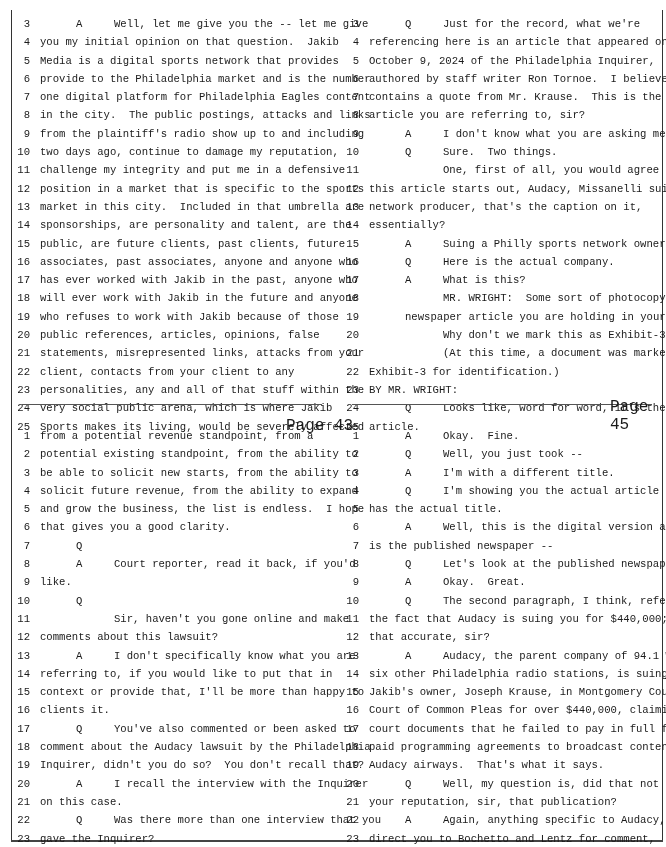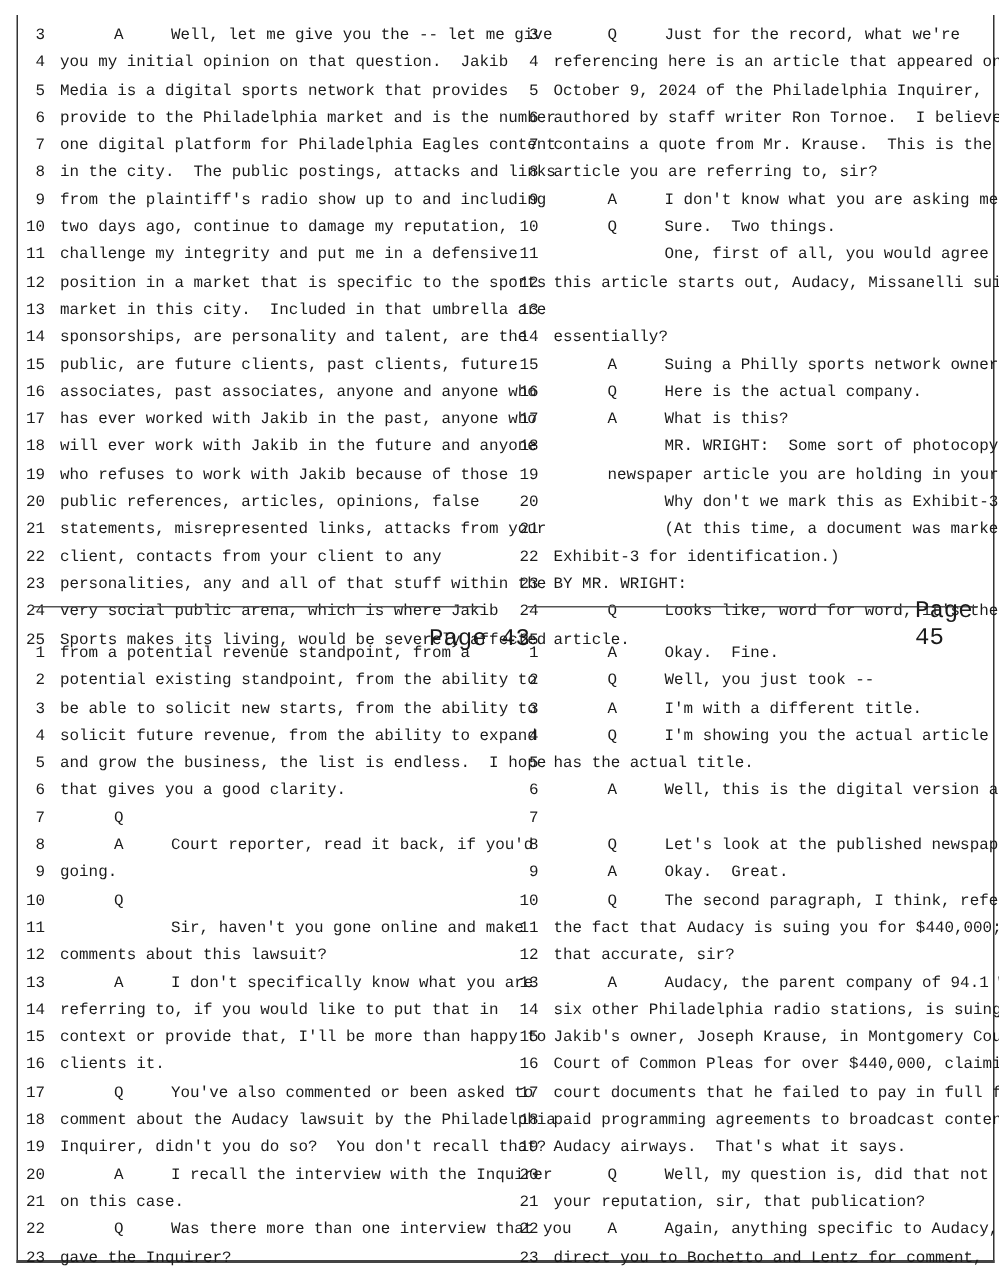--- a/index.html
+++ b/index.html
@@ -55,21 +55,21 @@
     <div class="line"><span class="ln">3</span><span class="spk">Q</span><span class="spk-tx">Just for the record, what we're</span></div>
     <div class="line"><span class="ln">4</span><span class="tx">referencing here is an article that appeared on</span></div>
     <div class="line"><span class="ln">5</span><span class="tx">October 9, 2024 of the Philadelphia Inquirer,</span></div>
     <div class="line"><span class="ln">6</span><span class="tx">authored by staff writer Ron Tornoe.  I believe it</span></div>
     <div class="line"><span class="ln">7</span><span class="tx">contains a quote from Mr. Krause.  This is the</span></div>
     <div class="line"><span class="ln">8</span><span class="tx">article you are referring to, sir?</span></div>
     <div class="line"><span class="ln">9</span><span class="spk">A</span><span class="spk-tx">I don't know what you are asking me, sir.</span></div>
     <div class="line"><span class="ln">10</span><span class="spk">Q</span><span class="spk-tx">Sure.  Two things.</span></div>
     <div class="line"><span class="ln">11</span><span class="tx i2">One, first of all, you would agree that</span></div>
     <div class="line"><span class="ln">12</span><span class="tx">this article starts out, Audacy, Missanelli suing</span></div>
-    <div class="line"><span class="ln">13</span></div>
+    <div class="line"><span class="ln">13</span><span class="tx">network producer, that's the caption on it,</span></div>
     <div class="line"><span class="ln">14</span><span class="tx">essentially?</span></div>
     <div class="line"><span class="ln">15</span><span class="spk">A</span><span class="spk-tx">Suing a Philly sports network owner.</span></div>
     <div class="line"><span class="ln">16</span><span class="spk">Q</span><span class="spk-tx">Here is the actual company.</span></div>
     <div class="line"><span class="ln">17</span><span class="spk">A</span><span class="spk-tx">What is this?</span></div>
     <div class="line"><span class="ln">18</span><span class="tx i2">MR. WRIGHT:  Some sort of photocopy of the</span></div>
     <div class="line"><span class="ln">19</span><span class="tx i1">newspaper article you are holding in your hand.</span></div>
     <div class="line"><span class="ln">20</span><span class="tx i2">Why don't we mark this as Exhibit-3.</span></div>
     <div class="line"><span class="ln">21</span><span class="tx i2">(At this time, a document was marked as</span></div>
     <div class="line"><span class="ln">22</span><span class="tx">Exhibit-3 for identification.)</span></div>
     <div class="line"><span class="ln">23</span><span class="tx">BY MR. WRIGHT:</span></div>
@@ -85,21 +85,21 @@
 
 <div class="page" id="col-bl" style="left:14px; top:427px; width:320px;">
     <div class="line"><span class="ln">1</span><span class="tx">from a potential revenue standpoint, from a</span></div>
     <div class="line"><span class="ln">2</span><span class="tx">potential existing standpoint, from the ability to</span></div>
     <div class="line"><span class="ln">3</span><span class="tx">be able to solicit new starts, from the ability to</span></div>
     <div class="line"><span class="ln">4</span><span class="tx">solicit future revenue, from the ability to expand</span></div>
     <div class="line"><span class="ln">5</span><span class="tx">and grow the business, the list is endless.  I hope</span></div>
     <div class="line"><span class="ln">6</span><span class="tx">that gives you a good clarity.</span></div>
     <div class="line"><span class="ln">7</span><span class="spk">Q</span></div>
     <div class="line"><span class="ln">8</span><span class="spk">A</span><span class="spk-tx">Court reporter, read it back, if you'd</span></div>
-    <div class="line"><span class="ln">9</span><span class="tx">going.</span></div>
+    <div class="line"><span class="ln">9</span><span class="tx">like.</span></div>
     <div class="line"><span class="ln">10</span><span class="spk">Q</span></div>
     <div class="line"><span class="ln">11</span><span class="tx i2">Sir, haven't you gone online and make</span></div>
     <div class="line"><span class="ln">12</span><span class="tx">comments about this lawsuit?</span></div>
     <div class="line"><span class="ln">13</span><span class="spk">A</span><span class="spk-tx">I don't specifically know what you are</span></div>
     <div class="line"><span class="ln">14</span><span class="tx">referring to, if you would like to put that in</span></div>
     <div class="line"><span class="ln">15</span><span class="tx">context or provide that, I'll be more than happy to</span></div>
     <div class="line"><span class="ln">16</span><span class="tx">clients it.</span></div>
     <div class="line"><span class="ln">17</span><span class="spk">Q</span><span class="spk-tx">You've also commented or been asked to</span></div>
     <div class="line"><span class="ln">18</span><span class="tx">comment about the Audacy lawsuit by the Philadelphia</span></div>
     <div class="line"><span class="ln">19</span><span class="tx">Inquirer, didn't you do so?  You don't recall that?</span></div>
@@ -108,21 +108,21 @@
     <div class="line"><span class="ln">22</span><span class="spk">Q</span><span class="spk-tx">Was there more than one interview that you</span></div>
     <div class="line"><span class="ln">23</span><span class="tx">gave the Inquirer?</span></div>
   </div>
 <div class="page" id="col-br" style="left:343px; top:427px; width:320px;">
     <div class="line"><span class="ln">1</span><span class="spk">A</span><span class="spk-tx">Okay.  Fine.</span></div>
     <div class="line"><span class="ln">2</span><span class="spk">Q</span><span class="spk-tx">Well, you just took --</span></div>
     <div class="line"><span class="ln">3</span><span class="spk">A</span><span class="spk-tx">I'm with a different title.</span></div>
     <div class="line"><span class="ln">4</span><span class="spk">Q</span><span class="spk-tx">I'm showing you the actual article that</span></div>
     <div class="line"><span class="ln">5</span><span class="tx">has the actual title.</span></div>
     <div class="line"><span class="ln">6</span><span class="spk">A</span><span class="spk-tx">Well, this is the digital version and this</span></div>
-    <div class="line"><span class="ln">7</span></div>
+    <div class="line"><span class="ln">7</span><span class="tx">is the published newspaper --</span></div>
     <div class="line"><span class="ln">8</span><span class="spk">Q</span><span class="spk-tx">Let's look at the published newspaper.</span></div>
     <div class="line"><span class="ln">9</span><span class="spk">A</span><span class="spk-tx">Okay.  Great.</span></div>
     <div class="line"><span class="ln">10</span><span class="spk">Q</span><span class="spk-tx">The second paragraph, I think, refers to</span></div>
     <div class="line"><span class="ln">11</span><span class="tx">the fact that Audacy is suing you for $440,000; is</span></div>
     <div class="line"><span class="ln">12</span><span class="tx">that accurate, sir?</span></div>
     <div class="line"><span class="ln">13</span><span class="spk">A</span><span class="spk-tx">Audacy, the parent company of 94.1 WIP and</span></div>
     <div class="line"><span class="ln">14</span><span class="tx">six other Philadelphia radio stations, is suing</span></div>
     <div class="line"><span class="ln">15</span><span class="tx">Jakib's owner, Joseph Krause, in Montgomery County</span></div>
     <div class="line"><span class="ln">16</span><span class="tx">Court of Common Pleas for over $440,000, claiming in</span></div>
     <div class="line"><span class="ln">17</span><span class="tx">court documents that he failed to pay in full for</span></div>

